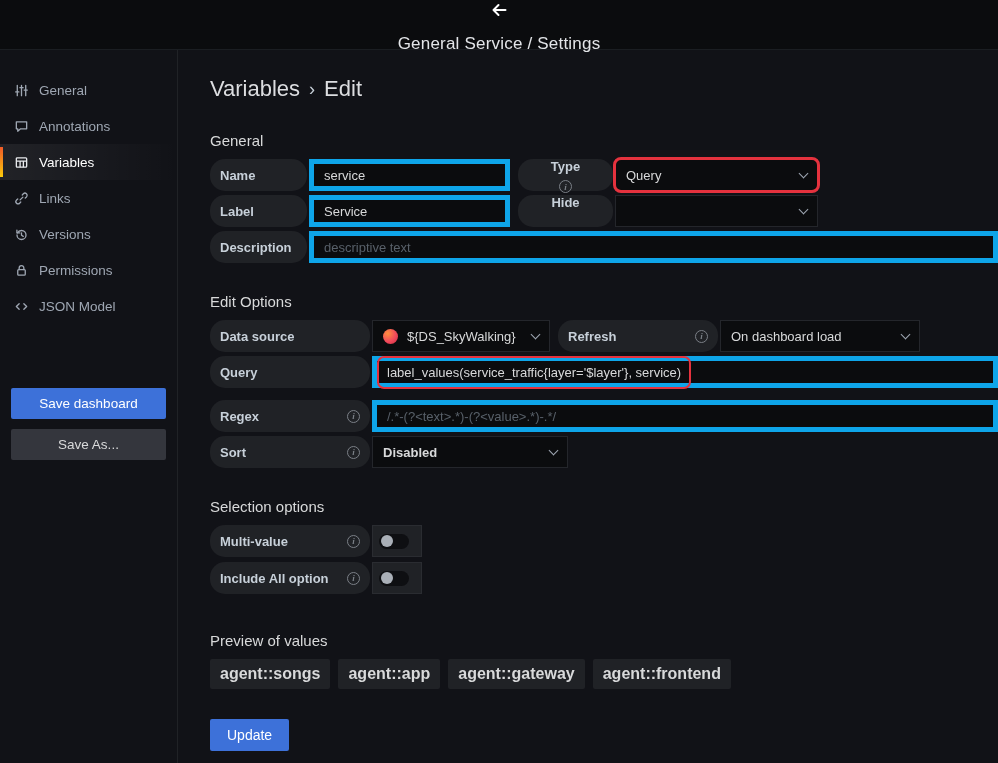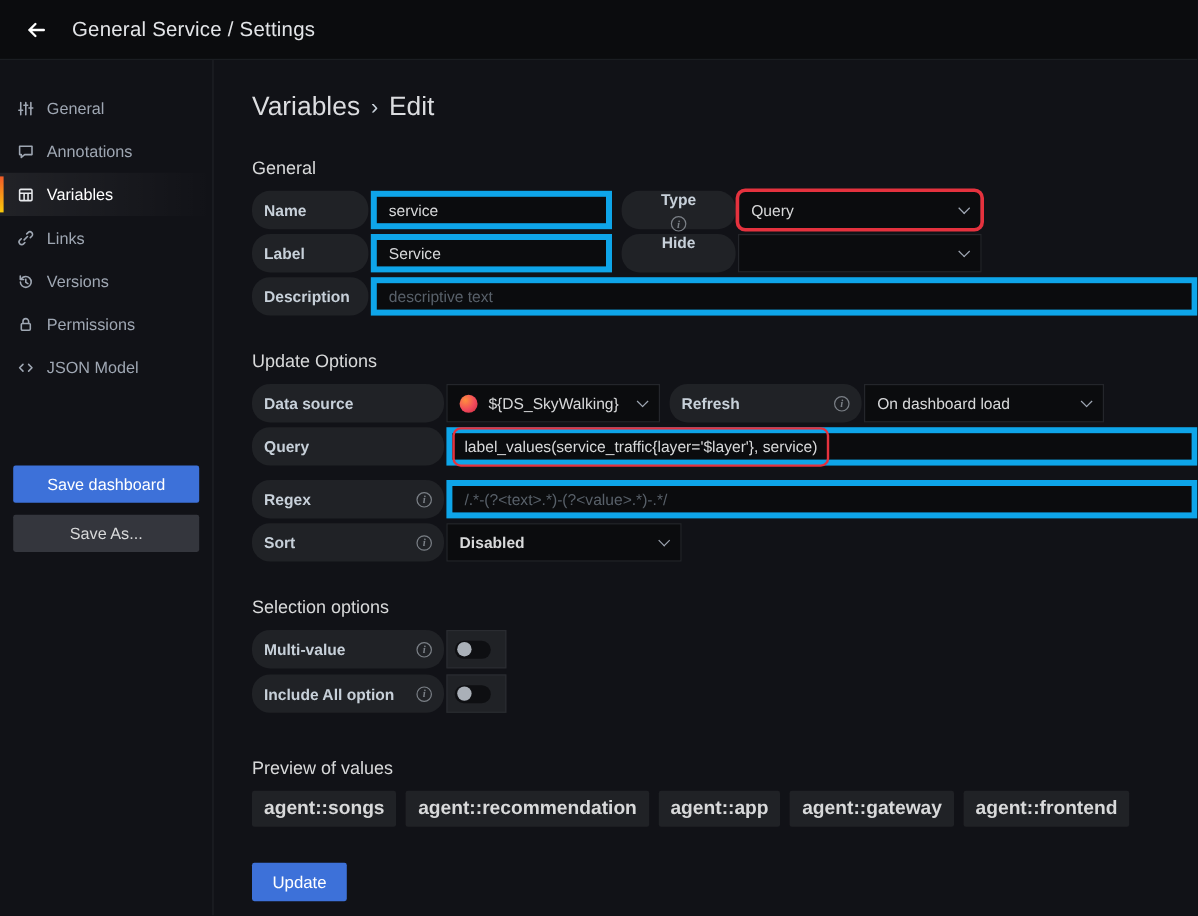--- a/index.html
+++ b/index.html
@@ -1,20 +1,20 @@
 <!DOCTYPE html>
 <html><head>
 <meta charset="utf-8">
 <style>
   * { margin:0; padding:0; box-sizing:border-box; }
   html,body { width:998px; height:763px; }
   body { background:#111217; font-family:"Liberation Sans", sans-serif; color:#c7d0d9; overflow:hidden; }
 
   
-  .header { height:50px; background:#0b0c0e; display:flex; align-items:center; padding:0 14px; gap:14px; border-bottom:1px solid #1b1e22; }
+  .header { height:50px; background:#0b0c0e; display:flex; align-items:center; padding:0 14px; gap:14px; border-bottom:1px solid #1b1e22;flex-direction:column; }
   .back-btn { width:32px; height:32px; border-radius:50%; display:flex; align-items:center; justify-content:center; cursor:pointer; }
   .header-title { color:#e3e5e8; font-size:17px; font-weight:500; letter-spacing:.2px; }
 
   
   .layout { display:flex; height:713px; }
   .sidebar { width:178px; background:#111217; border-right:1px solid #202226; padding-top:22px; flex-shrink:0; }
   .nav-item { display:flex; align-items:center; gap:10px; height:36px; padding:0 14px; color:#9fa7b3; font-size:13.5px; cursor:pointer; position:relative; }
   .nav-item svg { stroke:#9fa7b3; flex-shrink:0; }
   .nav-item.active { color:#fff; background:linear-gradient(90deg, rgba(255,255,255,.07), rgba(255,255,255,0)); }
   .nav-item.active svg { stroke:#e8eaed; }
@@ -189,21 +189,21 @@
     <div class="form-row">
       <div class="f-label w97">
           <span>Description</span>
         </div>
       <div class="f-input flex1">
         <input placeholder="descriptive text" style="">
       </div>
     </div>
 
     
-    <div class="section-title">Update Options</div>
+    <div class="section-title">Edit Options</div>
 
     <div class="form-row">
       <div class="f-label w160">
           <span>Data source</span>
         </div>
       <div class="f-select" style="width:178px;">
         <span class="ds-left">
           <span class="ds-icon"></span>
           <span>${DS_SkyWalking}</span>
         </span>
@@ -273,21 +273,20 @@
         <span class="track">
             <span class="knob"></span>
           </span>
       </div>
     </div>
 
     
     <div class="section-title" style="margin-top:38px;">Preview of values</div>
     <div class="tags">
       <span class="tag">agent::songs</span>
-      <span class="tag">agent::recommendation</span>
       <span class="tag">agent::app</span>
       <span class="tag">agent::gateway</span>
       <span class="tag">agent::frontend</span>
     </div>
 
     <button class="btn-update">Update</button>
 
   </div>
 </div>
 

